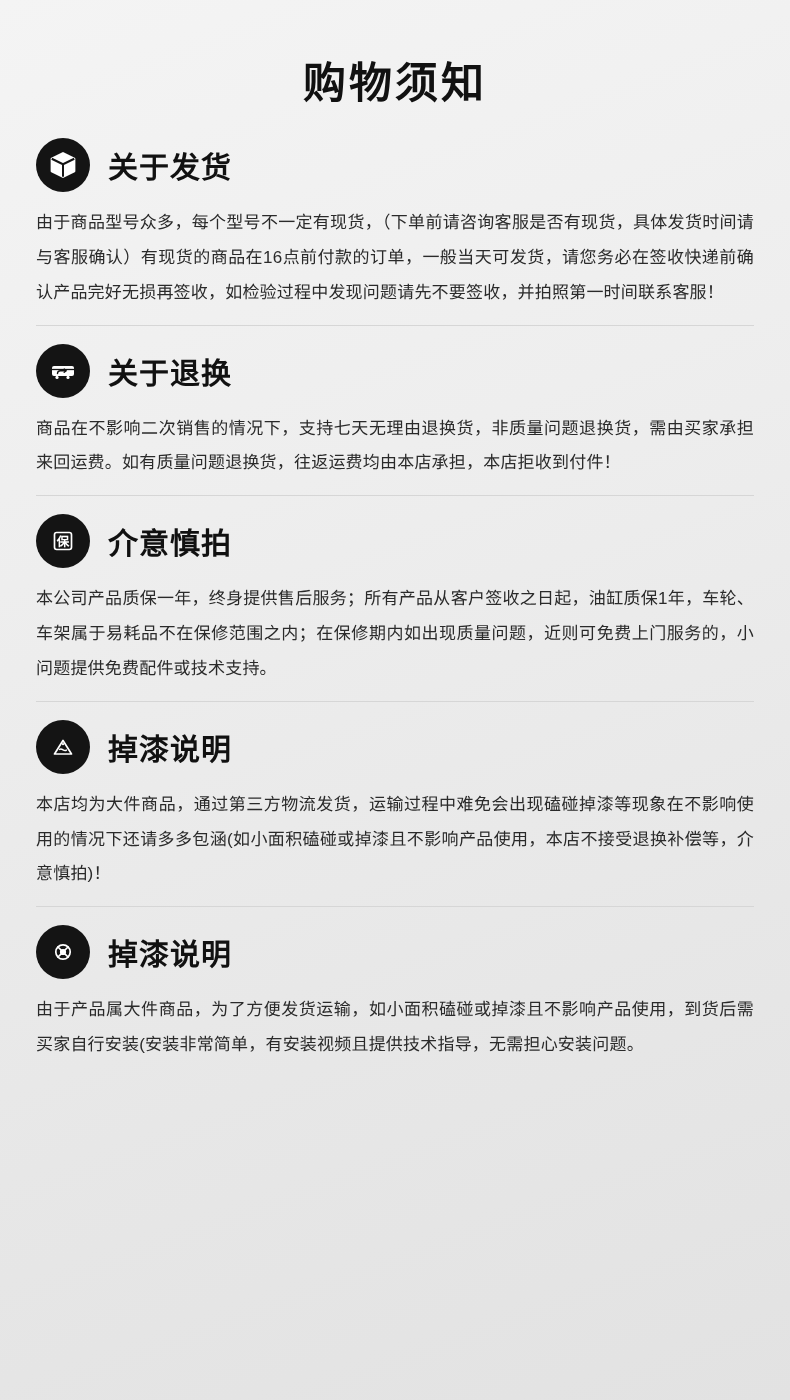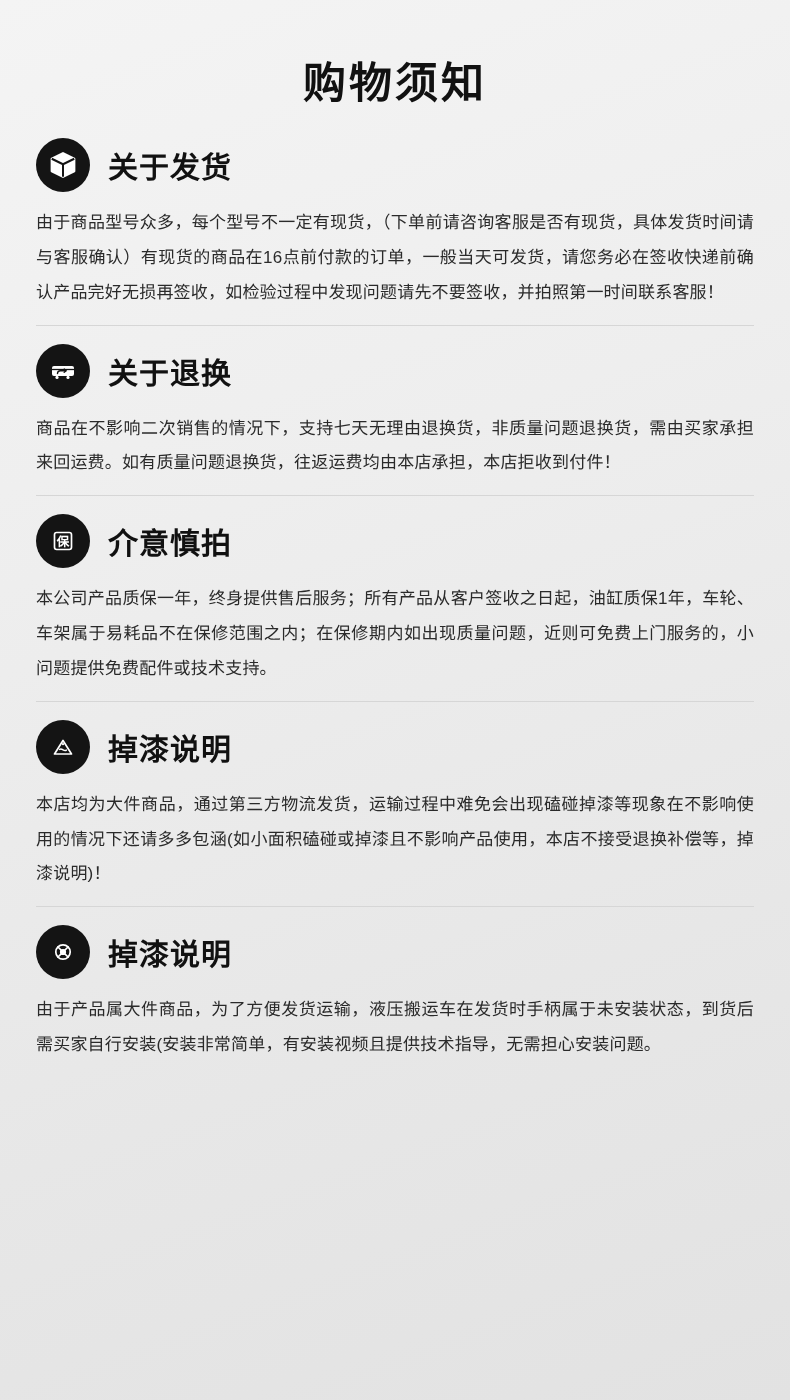--- a/index.html
+++ b/index.html
@@ -128,30 +128,30 @@
     <div class="section-head">
       <div class="icon-badge">
         <svg width="32" height="32" viewBox="0 0 32 32">
           <path d="M16 9.5l8.5 13.5h-17z" fill="none" stroke="#fff" stroke-width="1.7" stroke-linejoin="round"></path>
           <path d="M12.6 18.4c1.4-1 2.4-.2 3.4.4 1 .6 2.1 1.2 3.4.3" fill="none" stroke="#fff" stroke-width="1.5" stroke-linecap="round"></path>
           <circle cx="16" cy="13.2" r="1.1" fill="#fff"></circle>
         </svg>
       </div>
       <div class="section-title">掉漆说明</div>
     </div>
-    <div class="section-body">本店均为大件商品，通过第三方物流发货，运输过程中难免会出现磕碰掉漆等现象在不影响使用的情况下还请多多包涵(如小面积磕碰或掉漆且不影响产品使用，本店不接受退换补偿等，掉漆说明)！</div>
+    <div class="section-body">本店均为大件商品，通过第三方物流发货，运输过程中难免会出现磕碰掉漆等现象在不影响使用的情况下还请多多包涵(如小面积磕碰或掉漆且不影响产品使用，本店不接受退换补偿等，介意慎拍)！</div>
   </div>
 
   <div class="section">
     <div class="section-head">
       <div class="icon-badge">
         <svg width="32" height="32" viewBox="0 0 32 32" fill="none" stroke="#fff" stroke-width="1.7">
           <path d="M11 11l10 10M21 11L11 21" stroke-linecap="round"></path>
           <circle cx="16" cy="16" r="7.2"></circle>
           <circle cx="16" cy="16" r="3.1" fill="#fff" stroke="none"></circle>
         </svg>
       </div>
       <div class="section-title">掉漆说明</div>
     </div>
-    <div class="section-body">由于产品属大件商品，为了方便发货运输，液压搬运车在发货时手柄属于未安装状态，到货后需买家自行安装(安装非常简单，有安装视频且提供技术指导，无需担心安装问题。</div>
+    <div class="section-body">由于产品属大件商品，为了方便发货运输，如小面积磕碰或掉漆且不影响产品使用，到货后需买家自行安装(安装非常简单，有安装视频且提供技术指导，无需担心安装问题。</div>
   </div>
 
 </div>
 
 </body></html>

